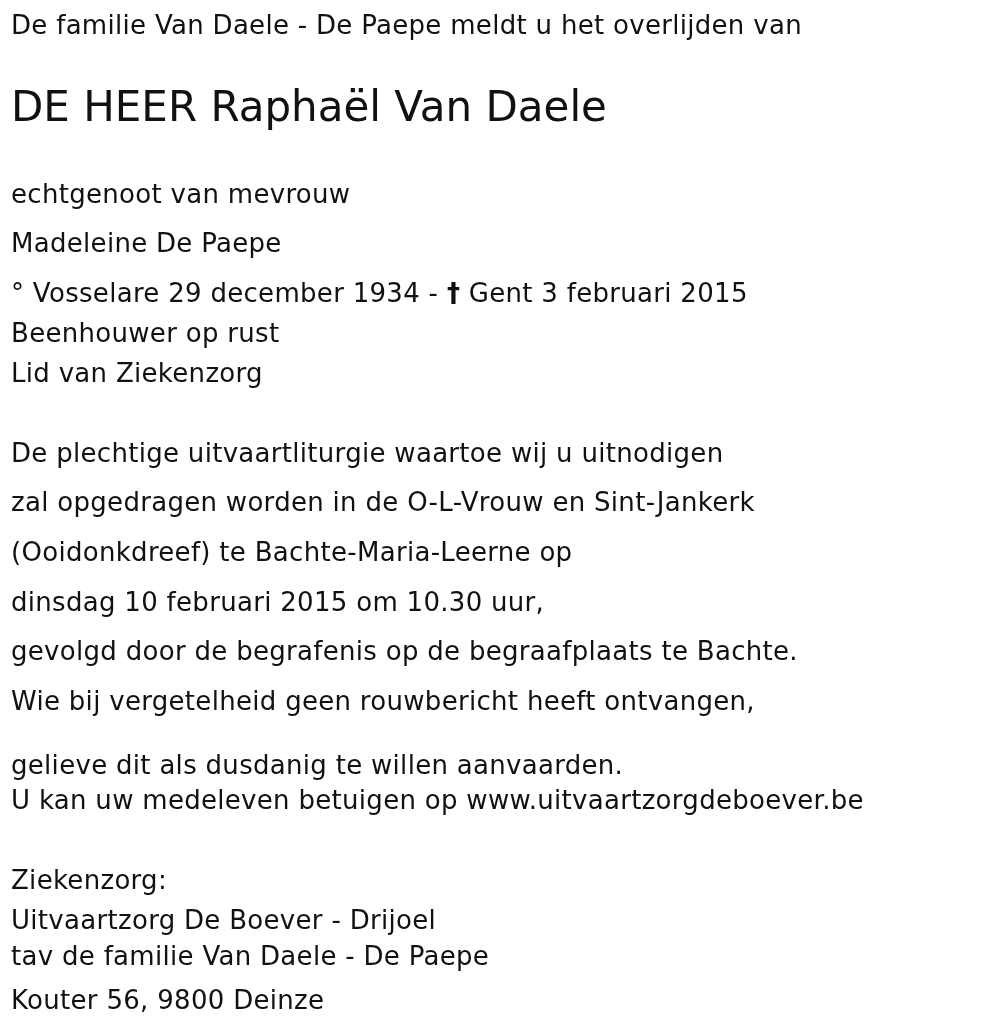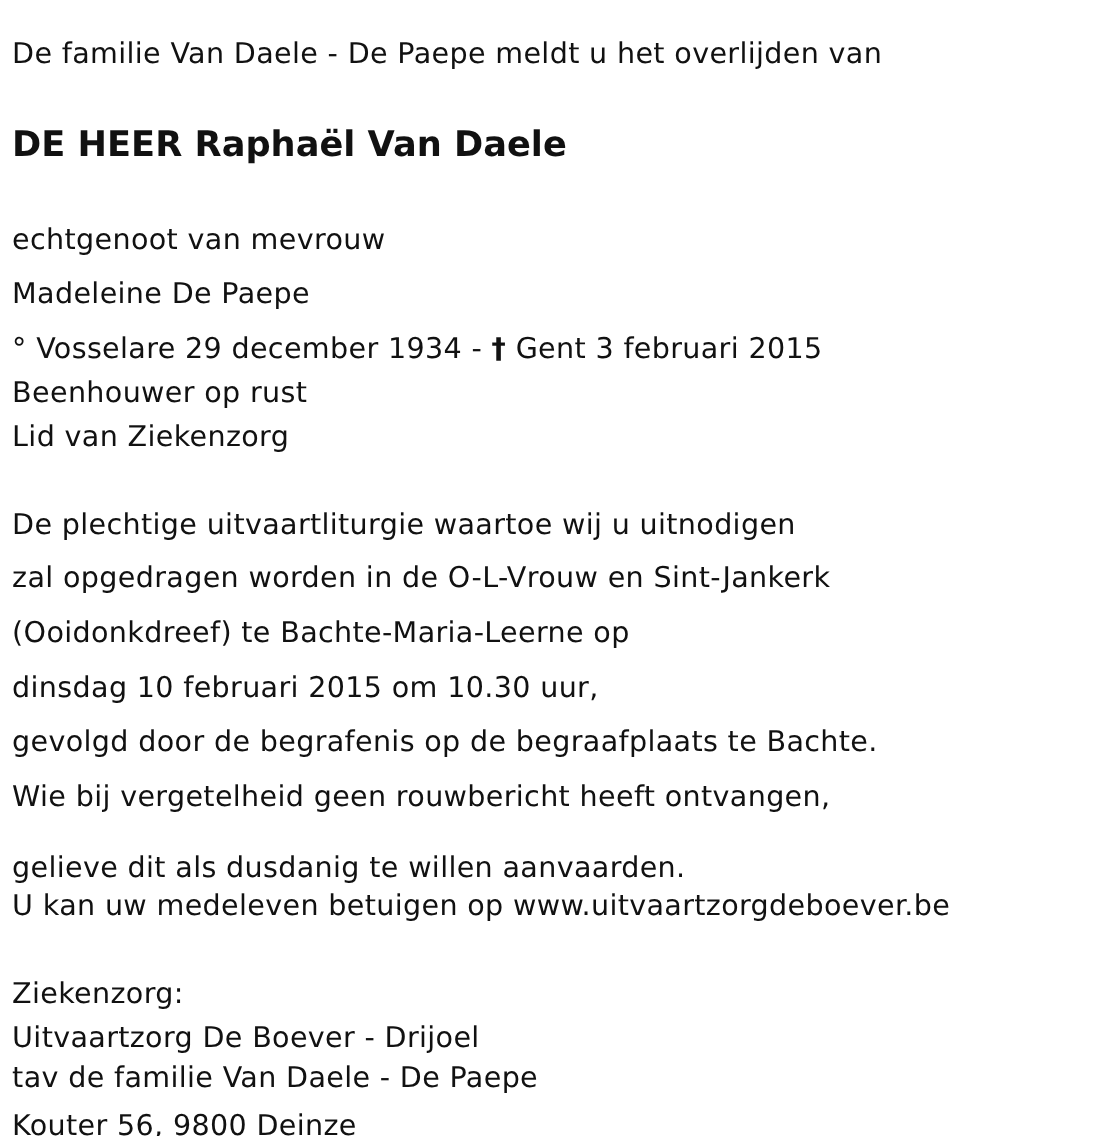--- a/index.html
+++ b/index.html
@@ -2,23 +2,23 @@
 <html><head>
 <meta charset="utf-8">
 <style>
   html, body { margin: 0; padding: 0; background: #ffffff; }
   body {
     width: 1000px; height: 1033px; overflow: hidden; position: relative;
     font-family: "DejaVu Sans", sans-serif; color: #111111;
   }
   .line {
     position: absolute; left: 11px; white-space: nowrap;
-    font-size: 26px; line-height: 30px; letter-spacing: 0.3px; margin-top: 24px;
+    font-size: 26px; line-height: 30px; letter-spacing: 0.3px;
   }
-  .title { font-size: 32px; font-weight: bold; line-height: 40px; letter-spacing: 0px; }
+  .title { font-size: 42px; font-weight: normal; line-height: 40px; letter-spacing: 0px; }
   .bold { font-weight: normal; }
   .cross { font-weight: bold; }
 </style>
 </head>
 <body>
 
 <div>
   <div class="line" style="top:10px">De familie Van Daele - De Paepe meldt u het overlijden van</div>
   <div class="line title" style="top:87px">DE HEER Raphaël Van Daele</div>
 

